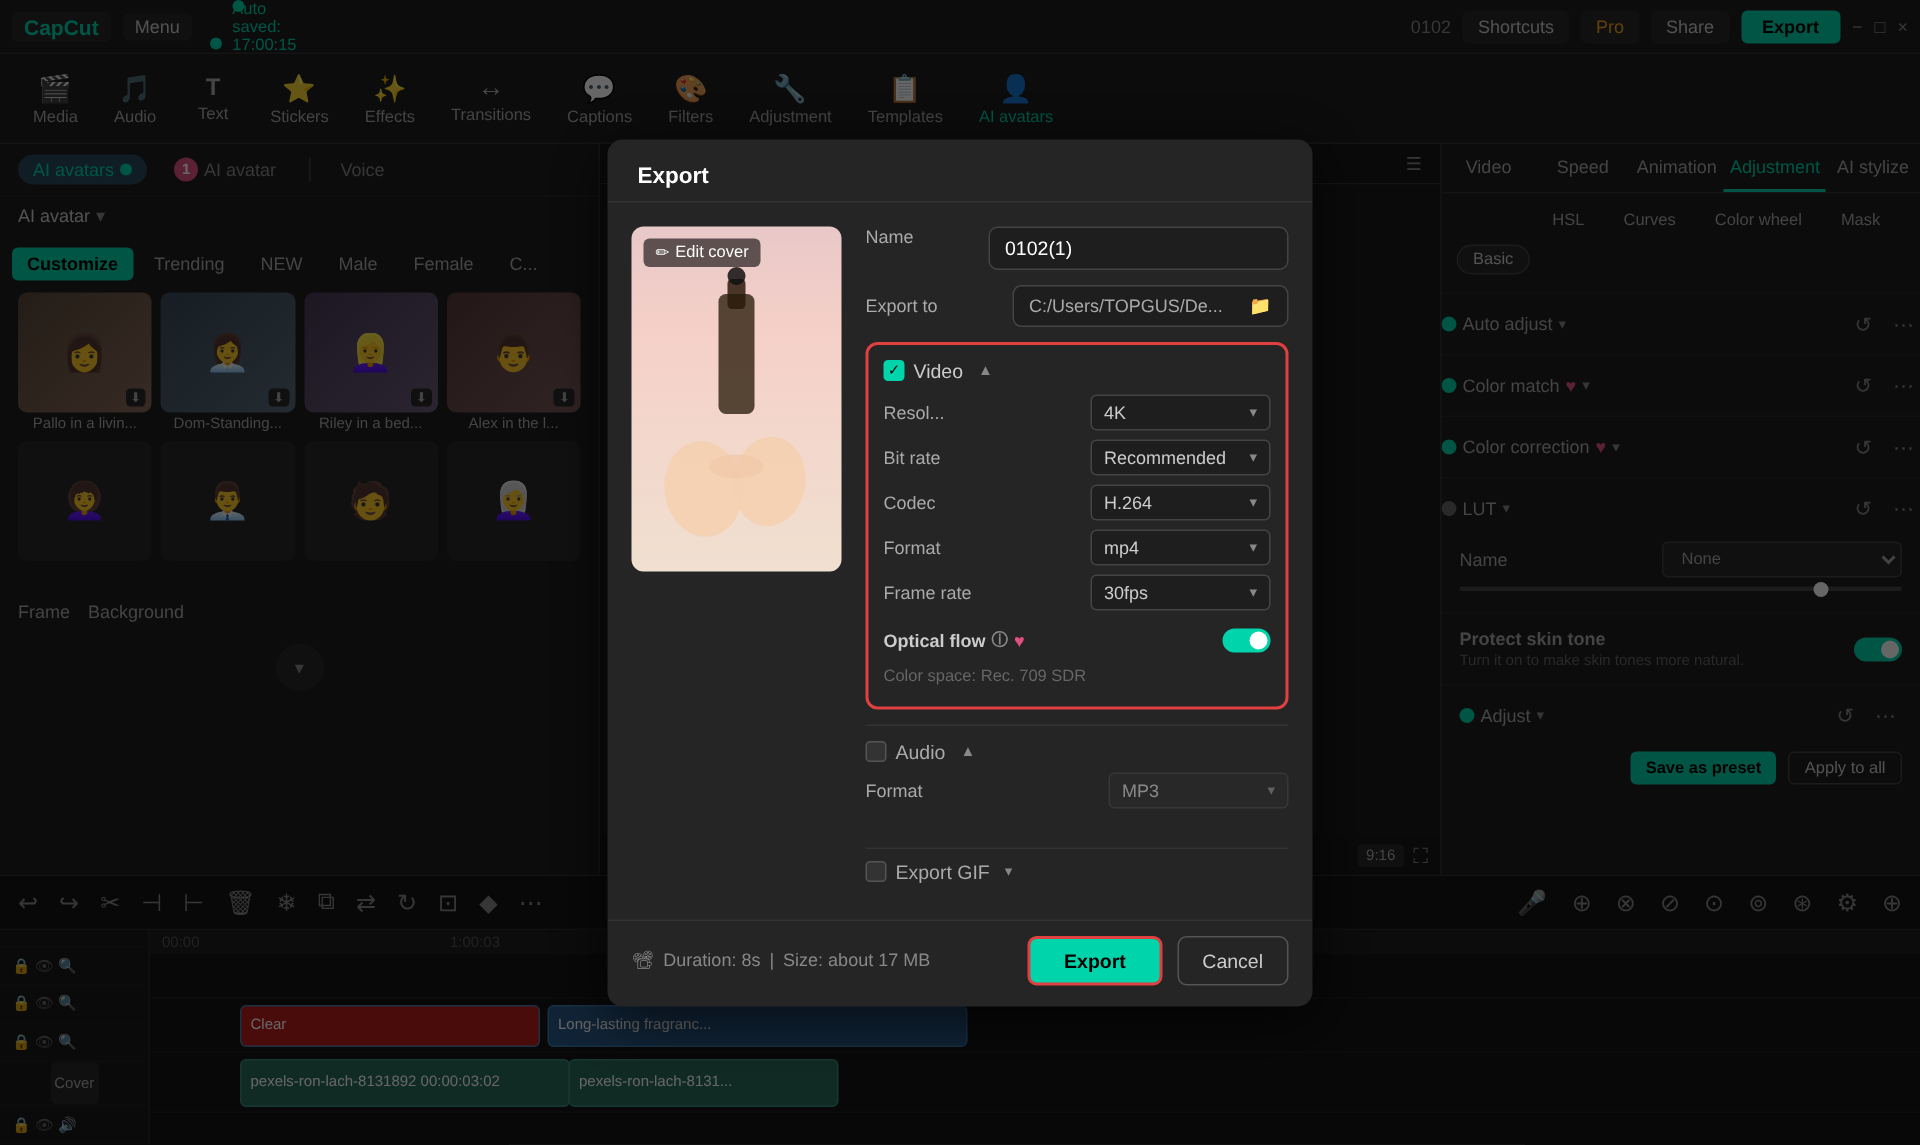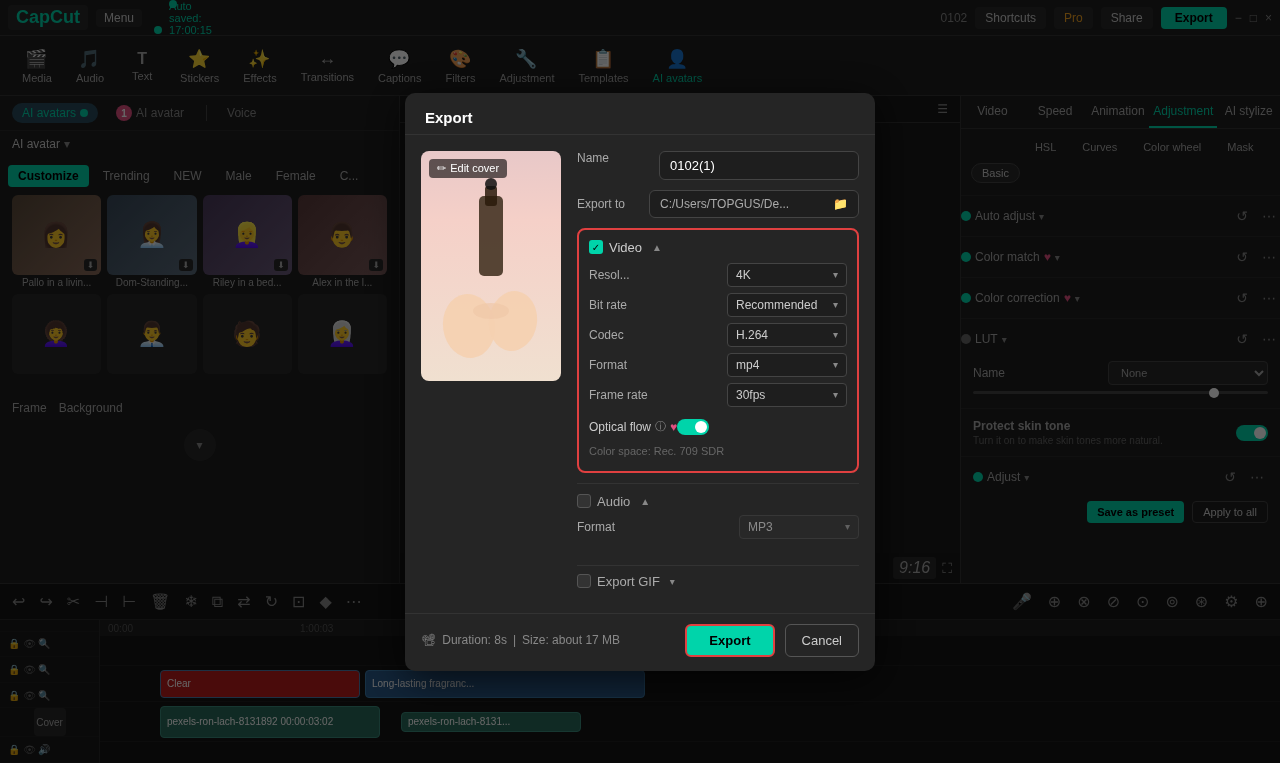--- a/index.html
+++ b/index.html
@@ -1,20 +1,20 @@
 <!DOCTYPE html>
 <html><head>
   <meta charset="utf-8">
   <style>
     * { margin: 0; padding: 0; box-sizing: border-box; }
     body { width: 1280px; height: 763px; background: #1a1a1a; font-family: 'Segoe UI', Arial, sans-serif; font-size: 12px; color: #ccc; overflow: hidden; position: relative; }
 
     
     .topbar { display: flex; align-items: center; height: 36px; background: #1e1e1e; border-bottom: 1px solid #333; padding: 0 8px; gap: 8px; }
-    .topbar-logo { color: #00d4aa; font-weight: bold; font-size: 18px; background: #2a2a2a; padding: 2px 8px; border-radius: 4px; cursor: pointer; }
+    .topbar-logo { color: #00d4aa; font-weight: bold; font-size: 14px; background: #2a2a2a; padding: 2px 8px; border-radius: 4px; cursor: pointer; }
     .topbar-menu { background: #2a2a2a; border-radius: 4px; padding: 2px 8px; color: #ccc; font-size: 12px; cursor: pointer; }
     .topbar-autosave { color: #888; font-size: 11px; margin-left: 4px; }
     .topbar-autosave span { color: #00d4aa; width: 8px; height: 8px; display: inline-block; background: #00d4aa; border-radius: 50%; margin-right: 4px; }
     .topbar-right { margin-left: auto; display: flex; align-items: center; gap: 8px; }
     .btn-shortcuts { background: #2a2a2a; border: none; color: #ccc; padding: 4px 10px; border-radius: 4px; cursor: pointer; font-size: 12px; }
     .btn-pro { background: #2a2a2a; border: none; color: #f0a020; padding: 4px 10px; border-radius: 4px; cursor: pointer; font-size: 12px; }
     .btn-share { background: #2a2a2a; border: none; color: #ccc; padding: 4px 10px; border-radius: 4px; cursor: pointer; font-size: 12px; }
     .btn-export-top { background: #00d4aa; border: none; color: #000; padding: 4px 14px; border-radius: 4px; cursor: pointer; font-size: 12px; font-weight: bold; }
     .topbar-icons { display: flex; gap: 8px; align-items: center; color: #888; }
 
@@ -103,21 +103,21 @@
     .video-section { border: 2px solid #e04040; border-radius: 8px; padding: 10px; }
     .video-section-header { display: flex; align-items: center; gap: 6px; margin-bottom: 8px; color: #ccc; font-size: 13px; }
     .checkbox-on { width: 14px; height: 14px; background: #00d4aa; border-radius: 3px; display: flex; align-items: center; justify-content: center; color: #000; font-size: 10px; }
     .select-row { display: flex; align-items: center; justify-content: space-between; margin-bottom: 6px; }
     .select-label { color: #aaa; font-size: 12px; }
     .select-box { background: #1e1e1e; border: 1px solid #444; color: #ccc; padding: 4px 8px; border-radius: 4px; font-size: 12px; min-width: 120px; display: flex; align-items: center; justify-content: space-between; cursor: pointer; }
     .audio-section { padding: 10px 0; border-top: 1px solid #333; }
     .audio-section-header { display: flex; align-items: center; gap: 6px; color: #aaa; font-size: 13px; margin-bottom: 6px; }
     .checkbox-off { width: 14px; height: 14px; background: #333; border-radius: 3px; border: 1px solid #555; }
     .gif-section { display: flex; align-items: center; gap: 6px; color: #aaa; font-size: 13px; padding: 8px 0; border-top: 1px solid #333; }
-    .optical-row { display: flex; align-items: center; justify-content: flex-start; padding: 6px 0; }
+    .optical-row { display: flex; align-items: center; justify-content: space-between; padding: 6px 0; font-weight: bold; }
     .color-space-label { color: #666; font-size: 11px; padding: 4px 0; }
     .modal-footer { display: flex; align-items: center; justify-content: space-between; padding: 10px 16px 14px; border-top: 1px solid #333; }
     .footer-info { color: #888; font-size: 12px; display: flex; align-items: center; gap: 6px; }
     .footer-btns { display: flex; gap: 10px; }
     .btn-export { background: #00d4aa; color: #000; border: 2px solid #e04040; padding: 7px 22px; border-radius: 6px; cursor: pointer; font-size: 13px; font-weight: bold; }
     .btn-cancel { background: transparent; color: #ccc; border: 1px solid #555; padding: 7px 16px; border-radius: 6px; cursor: pointer; font-size: 13px; }
     .chevron { font-size: 10px; color: #888; }
     .toggle-sm { width: 32px; height: 16px; background: #00d4aa; border-radius: 8px; position: relative; cursor: pointer; display: inline-block; }
     .toggle-sm::after { content: ''; width: 12px; height: 12px; background: #fff; border-radius: 50%; position: absolute; top: 2px; left: 18px; }
     .heart-icon { color: #e05080; font-size: 12px; }
@@ -305,21 +305,21 @@
           <rect x="44" y="40" width="12" height="20" rx="3" fill="#3a2a1a" opacity="0.8"></rect>
           <circle cx="50" cy="38" r="5" fill="#222" opacity="0.8"></circle>
 
           <ellipse cx="30" cy="160" rx="22" ry="28" fill="#f0c8a0" opacity="0.9" transform="rotate(-10 30 160)"></ellipse>
 
           <ellipse cx="70" cy="155" rx="20" ry="26" fill="#f0c8a0" opacity="0.9" transform="rotate(10 70 155)"></ellipse>
         </svg>
       </div>
     </div>
     <div style="display:flex;align-items:center;justify-content:flex-end;padding:4px 8px;gap:6px;">
-      <span style="background:#2a2a2a;padding:2px 6px;border-radius:3px;font-size:16px;color:#aaa;font-style:italic;">9:16</span>
+      <span style="background:#2a2a2a;padding:2px 6px;border-radius:3px;font-size:10px;color:#aaa;">9:16</span>
       <span style="color:#888;cursor:pointer;font-size:14px;">⛶</span>
     </div>
   </div>
 
   <div class="right-panel">
     <div class="right-tabs">
       <div class="right-tab">Video</div>
       <div class="right-tab">Speed</div>
       <div class="right-tab">Animation</div>
       <div class="right-tab active">Adjustment</div>
@@ -483,21 +483,21 @@
         <span style="position:absolute;left:580px;">1:00:21</span>
       </div>
 
       <div class="track-row" style="height:30px;"></div>
       <div class="track-row">
         <div class="track-clip clip-clear" style="left:60px;width:200px;">Clear</div>
         <div class="track-clip clip-video" style="left:265px;width:280px;background:#2a5a8a;border-color:#3a7aaa;">Long-lasting fragranc...</div>
       </div>
       <div class="track-row" style="height:40px;">
         <div class="track-clip clip-video" style="left:60px;width:220px;height:32px;">pexels-ron-lach-8131892 00:00:03:02</div>
-        <div class="track-clip clip-video" style="left:301px;width:180px;height:20px;">pexels-ron-lach-8131...</div>
+        <div class="track-clip clip-video" style="left:279px;width:180px;height:32px;">pexels-ron-lach-8131...</div>
       </div>
       <div class="track-row" style="height:36px;"></div>
 
     </div>
   </div>
 </div>
 
 <div class="modal-overlay">
   <div class="modal">
     <div class="modal-header">Export</div>
@@ -526,21 +526,21 @@
         <div class="form-row">
           <div style="display:flex;justify-content:space-between;">
             <span class="form-label">Name</span>
             <input class="form-input" style="width: 200px;" value="0102(1)">
           </div>
         </div>
 
         <div class="form-row">
           <div style="display:flex;justify-content:space-between;align-items:center;">
             <span class="form-label">Export to</span>
-            <div class="form-input-path" style="width:210px;cursor:pointer;">
+            <div class="form-input-path" style="width:184px;cursor:pointer;">
               <span>C:/Users/TOPGUS/De...</span>
               <span>📁</span>
             </div>
           </div>
         </div>
 
         <div class="video-section">
           <div class="video-section-header">
             <div class="checkbox-on">✓</div>
             <span>Video</span>

